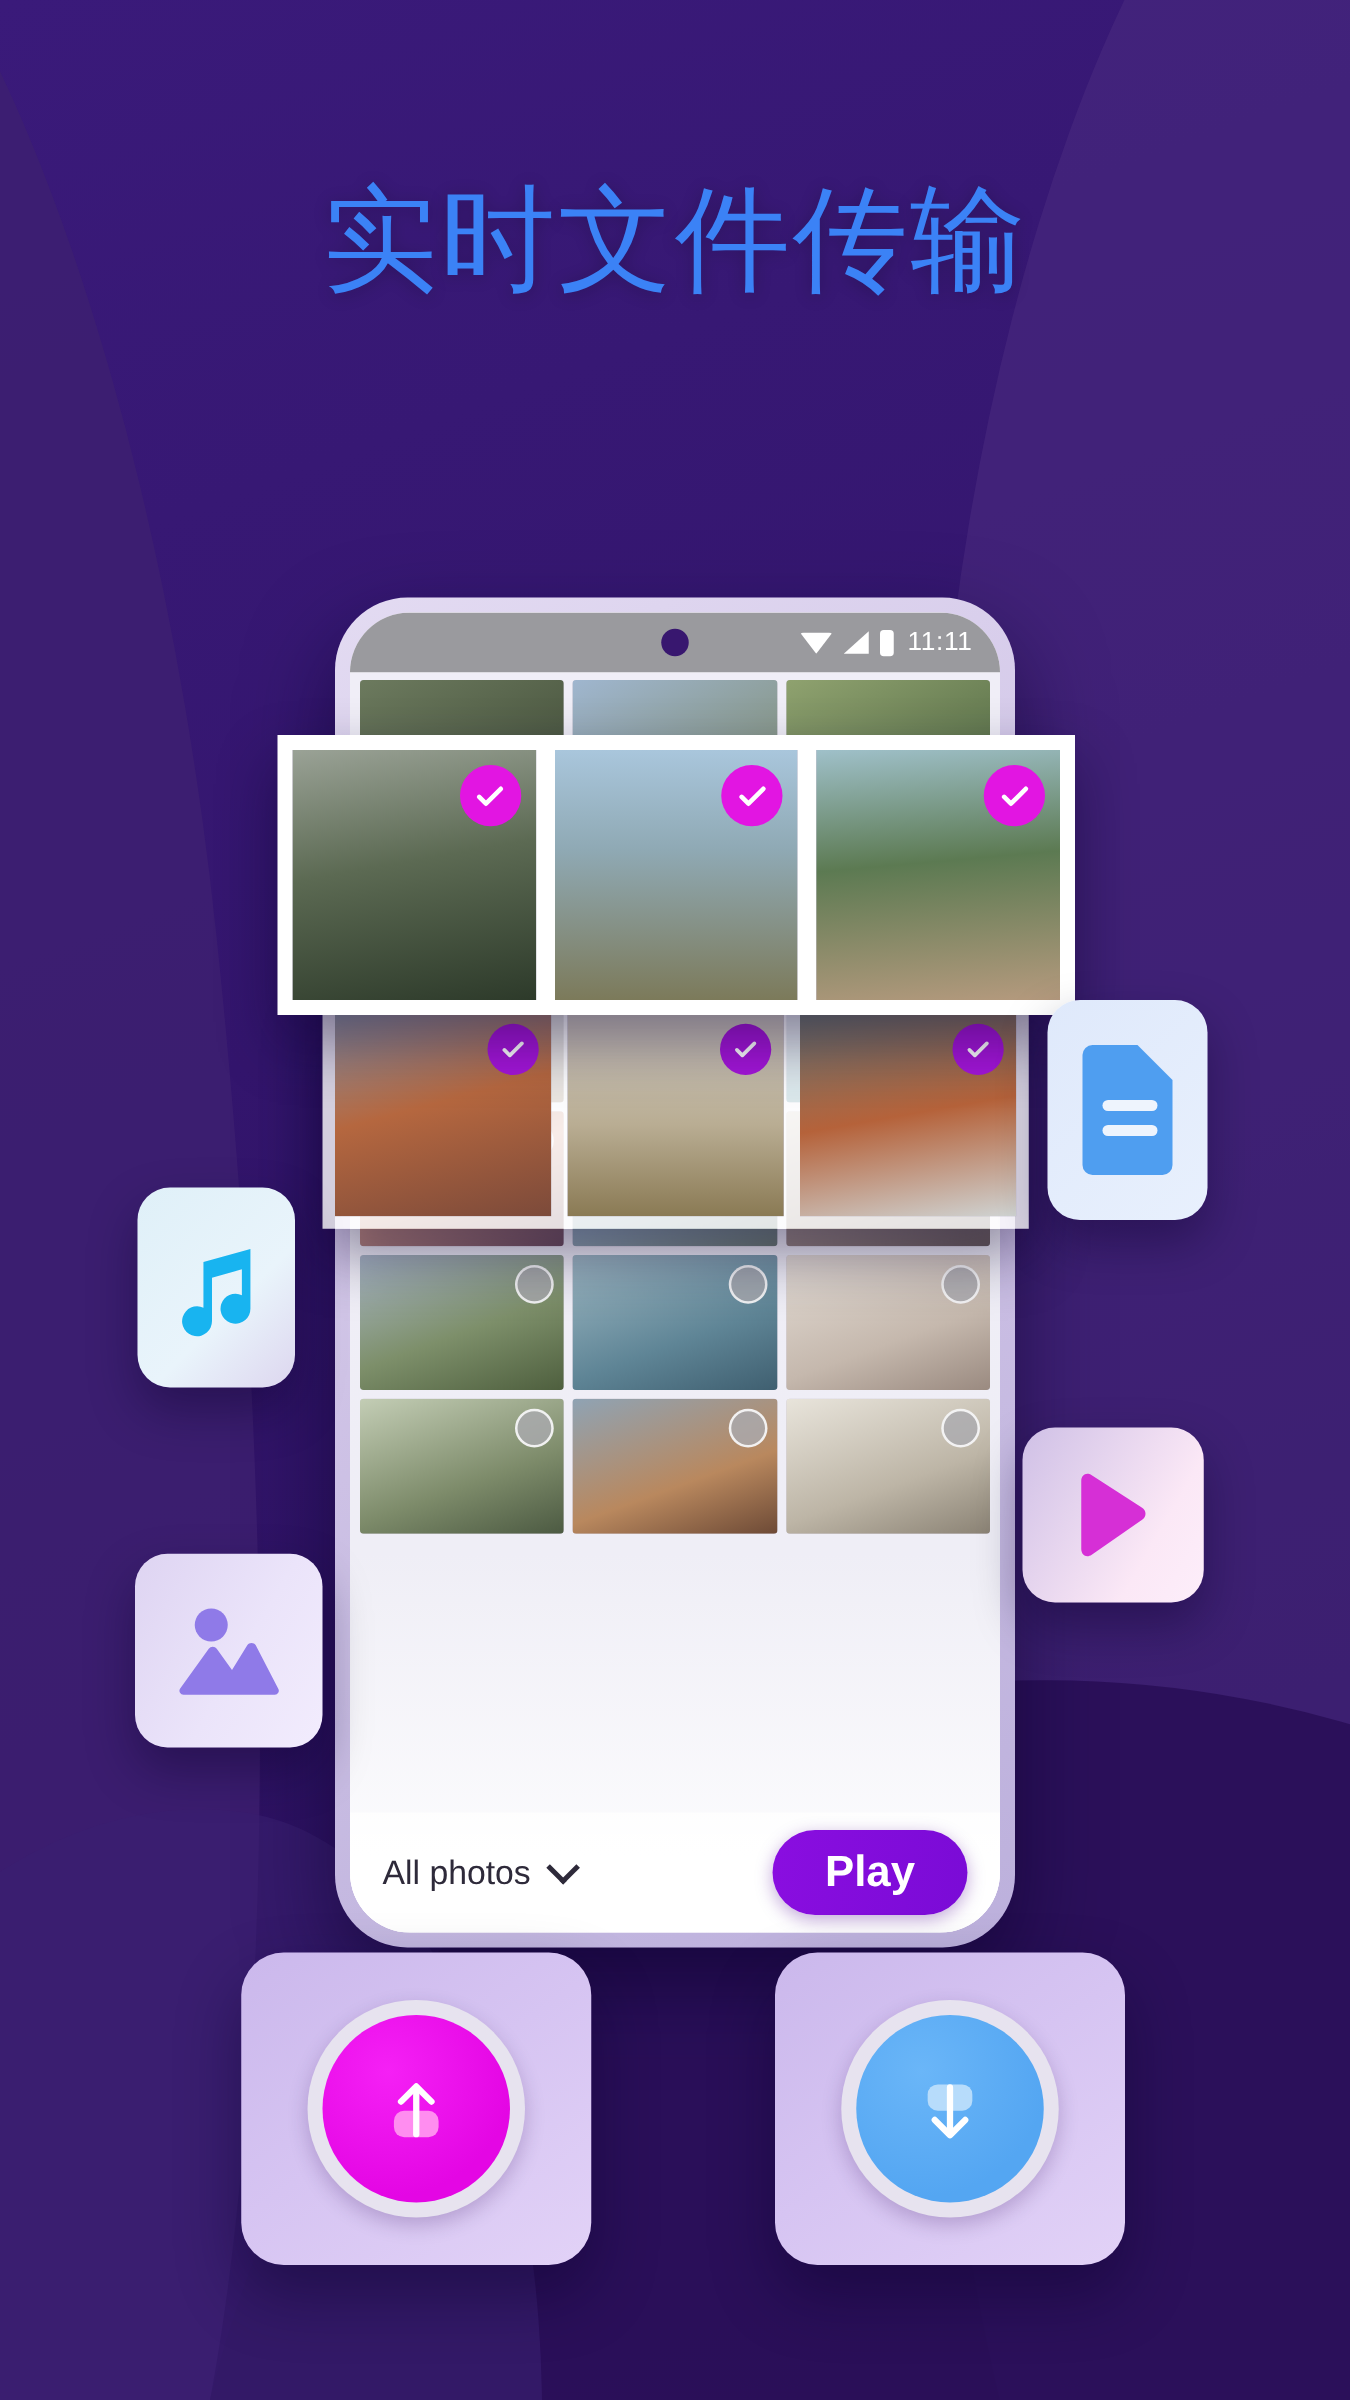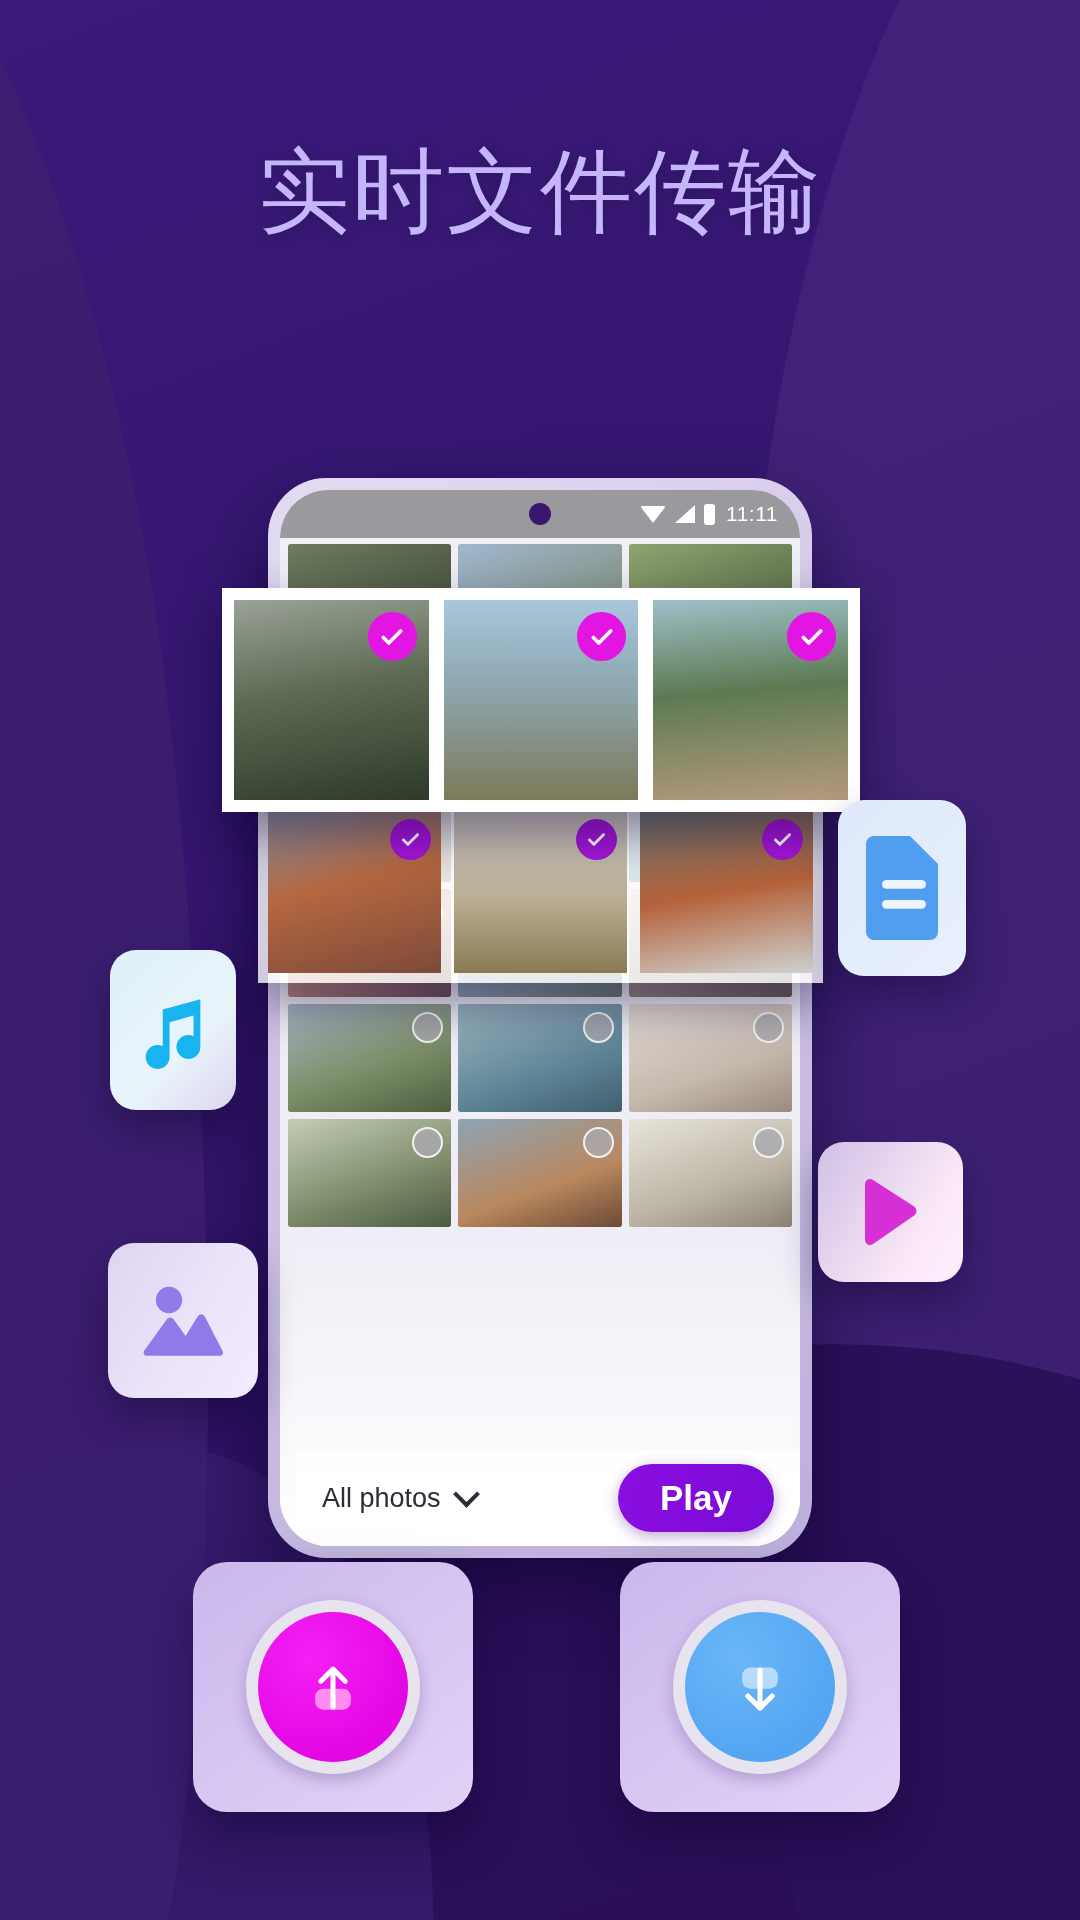--- a/index.html
+++ b/index.html
@@ -73,21 +73,21 @@
     opacity: .6;
   }
 
   
   .headline {
     position: absolute;
     top: 143px;
     left: 0;
     width: 1080px;
     text-align: center;
-    color: #c4b5fd;
+    color: #3b82f6;
     font-size: 92px;
     line-height: 1.06;
     letter-spacing: 2px;
     font-weight: 400;
     font-family: "DejaVu Sans", "Liberation Sans", sans-serif;
     text-shadow: 0 2px 14px rgba(0,0,0,.22);
   }
 
   
   .phone {
@@ -183,21 +183,21 @@
     width: 31px; height: 31px;
     border-radius: 50%;
     background: rgba(170,170,175,.80);
     border: 2px solid rgba(255,255,255,.85);
     box-sizing: border-box;
   }
 
   
   .phone-bottom {
     position: absolute;
-    left: 16px; right: 0; bottom: 0;
+    left: 0; right: 0; bottom: 0;
     height: 96px;
     background: linear-gradient(180deg, rgba(255,255,255,.75) 0%, #ffffff 36%, #ffffff 100%);
     display: flex;
     align-items: center;
     justify-content: space-between;
     padding: 0 26px;
     box-sizing: border-box;
   }
   .filter-chip {
     display: flex;

